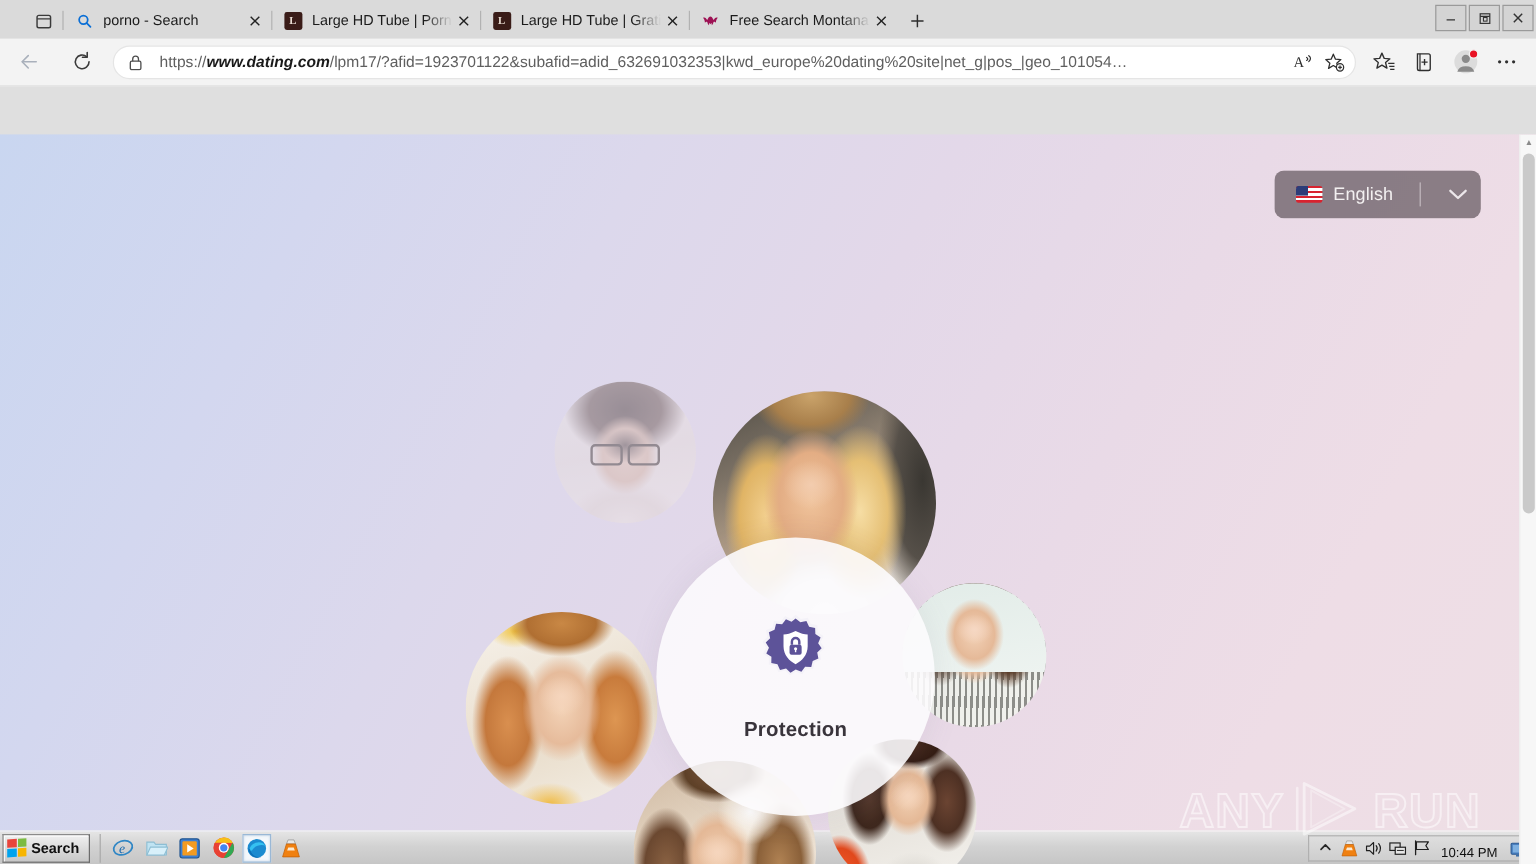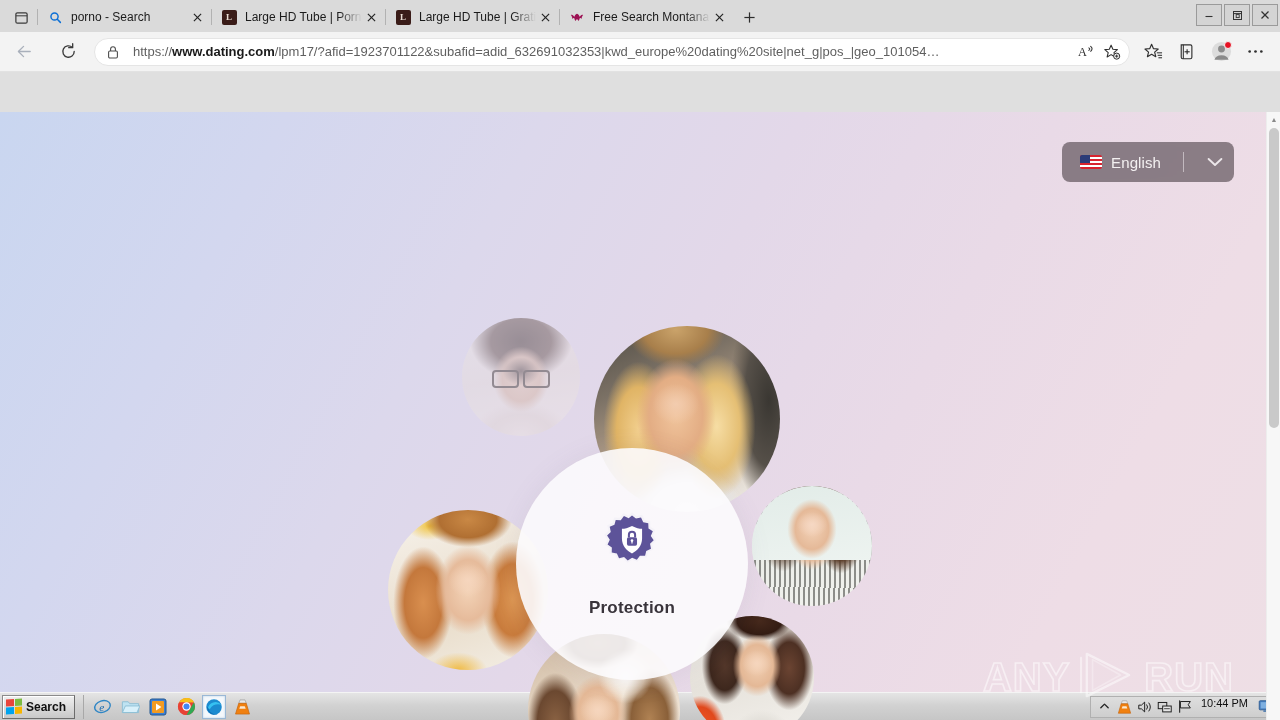--- a/index.html
+++ b/index.html
@@ -11,21 +11,21 @@
   }
 
   
   #browser-window { width: 1280px; height: 692px; background: #dfdfdf; position: relative; }
 
   
   #tab-strip {
     height: 32px; width: 100%;
     background: #dadada;
     display: flex; align-items: flex-end;
-    padding-left: 4px;
+    padding-left: 19px;
     position: relative;
   }
   .tabstrip-btn {
     width: 34px; height: 30px;
     display: flex; align-items: center; justify-content: center;
     flex: 0 0 auto;
   }
   .tabstrip-btn svg { display: block; }
 
   .tab {
@@ -122,21 +122,21 @@
     min-width: 0;
     border: 1px solid #e5e5e5;
   }
   #lock-icon { flex: 0 0 16px; margin-right: 10px; display:flex; align-items:center; }
   #url-text {
     flex: 1 1 auto;
     font-size: 13px; color: #5f5f5f;
     white-space: nowrap; overflow: hidden;
     font-family: "Liberation Sans", sans-serif;
   }
-  #url-text b { color: #1a1a1a; font-weight: 600; }
+  #url-text b { color: #1a1a1a; font-weight: 600; font-style: italic; }
   .omni-icon {
     width: 26px; height: 24px; flex: 0 0 26px;
     display: flex; align-items: center; justify-content: center;
   }
   .toolbar-icon {
     width: 34px; height: 32px; flex: 0 0 34px;
     display: flex; align-items: center; justify-content: center;
     position: relative;
   }
   #profile-badge {
@@ -333,21 +333,21 @@
       radial-gradient(ellipse 28px 48px at 80% 42%, #6b4432 0%, #4d3023 54%, rgba(77,48,35,0) 88%),
       radial-gradient(ellipse 36px 22px at 56% 4%, #46291c 0%, #331c13 62%, rgba(51,28,19,0) 92%),
       radial-gradient(ellipse 30px 40px at 8% 92%, #f15a29 0%, #e0481c 58%, rgba(224,72,28,0) 86%),
       radial-gradient(ellipse 34px 32px at 58% 100%, #f2f0ec 0%, #e3e0da 62%, rgba(227,224,218,0) 94%),
       linear-gradient(160deg, #efece6 0%, #e6e2db 45%, #f4f2ee 100%);
   }
 
   
   #protection-card {
     position: absolute;
-    left: 516px; top: 336px;
+    left: 547px; top: 336px;
     width: 232px; height: 232px;
     border-radius: 50%;
     background: rgba(252,251,253,0.90);
     z-index: 12;
     display: flex; flex-direction: column;
     align-items: center; justify-content: center;
     box-shadow: 0 2px 26px rgba(120,105,140,0.10);
   }
   #protection-badge {
     width: 62px; height: 62px;
@@ -417,21 +417,21 @@
   }
   .ql-icon.active {
     background: #f4f8fc;
     border: 1px solid #9ab8d6;
     box-shadow: inset 0 0 2px rgba(120,160,200,0.5);
   }
 
   #tray {
     margin-left: auto; margin-right: 2px;
     height: 22px;
-    display: flex; align-items: flex-start;
+    display: flex; align-items: flex-end;
     border: 1px solid #b0b0b0;
     border-right: none;
     background: linear-gradient(180deg, #dedede 0%, #cecece 100%);
     padding: 0 2px 0 4px;
   }
   .tray-icon {
     width: 20px; height: 20px;
     display: flex; align-items: center; justify-content: center;
   }
   #tray-clock {

